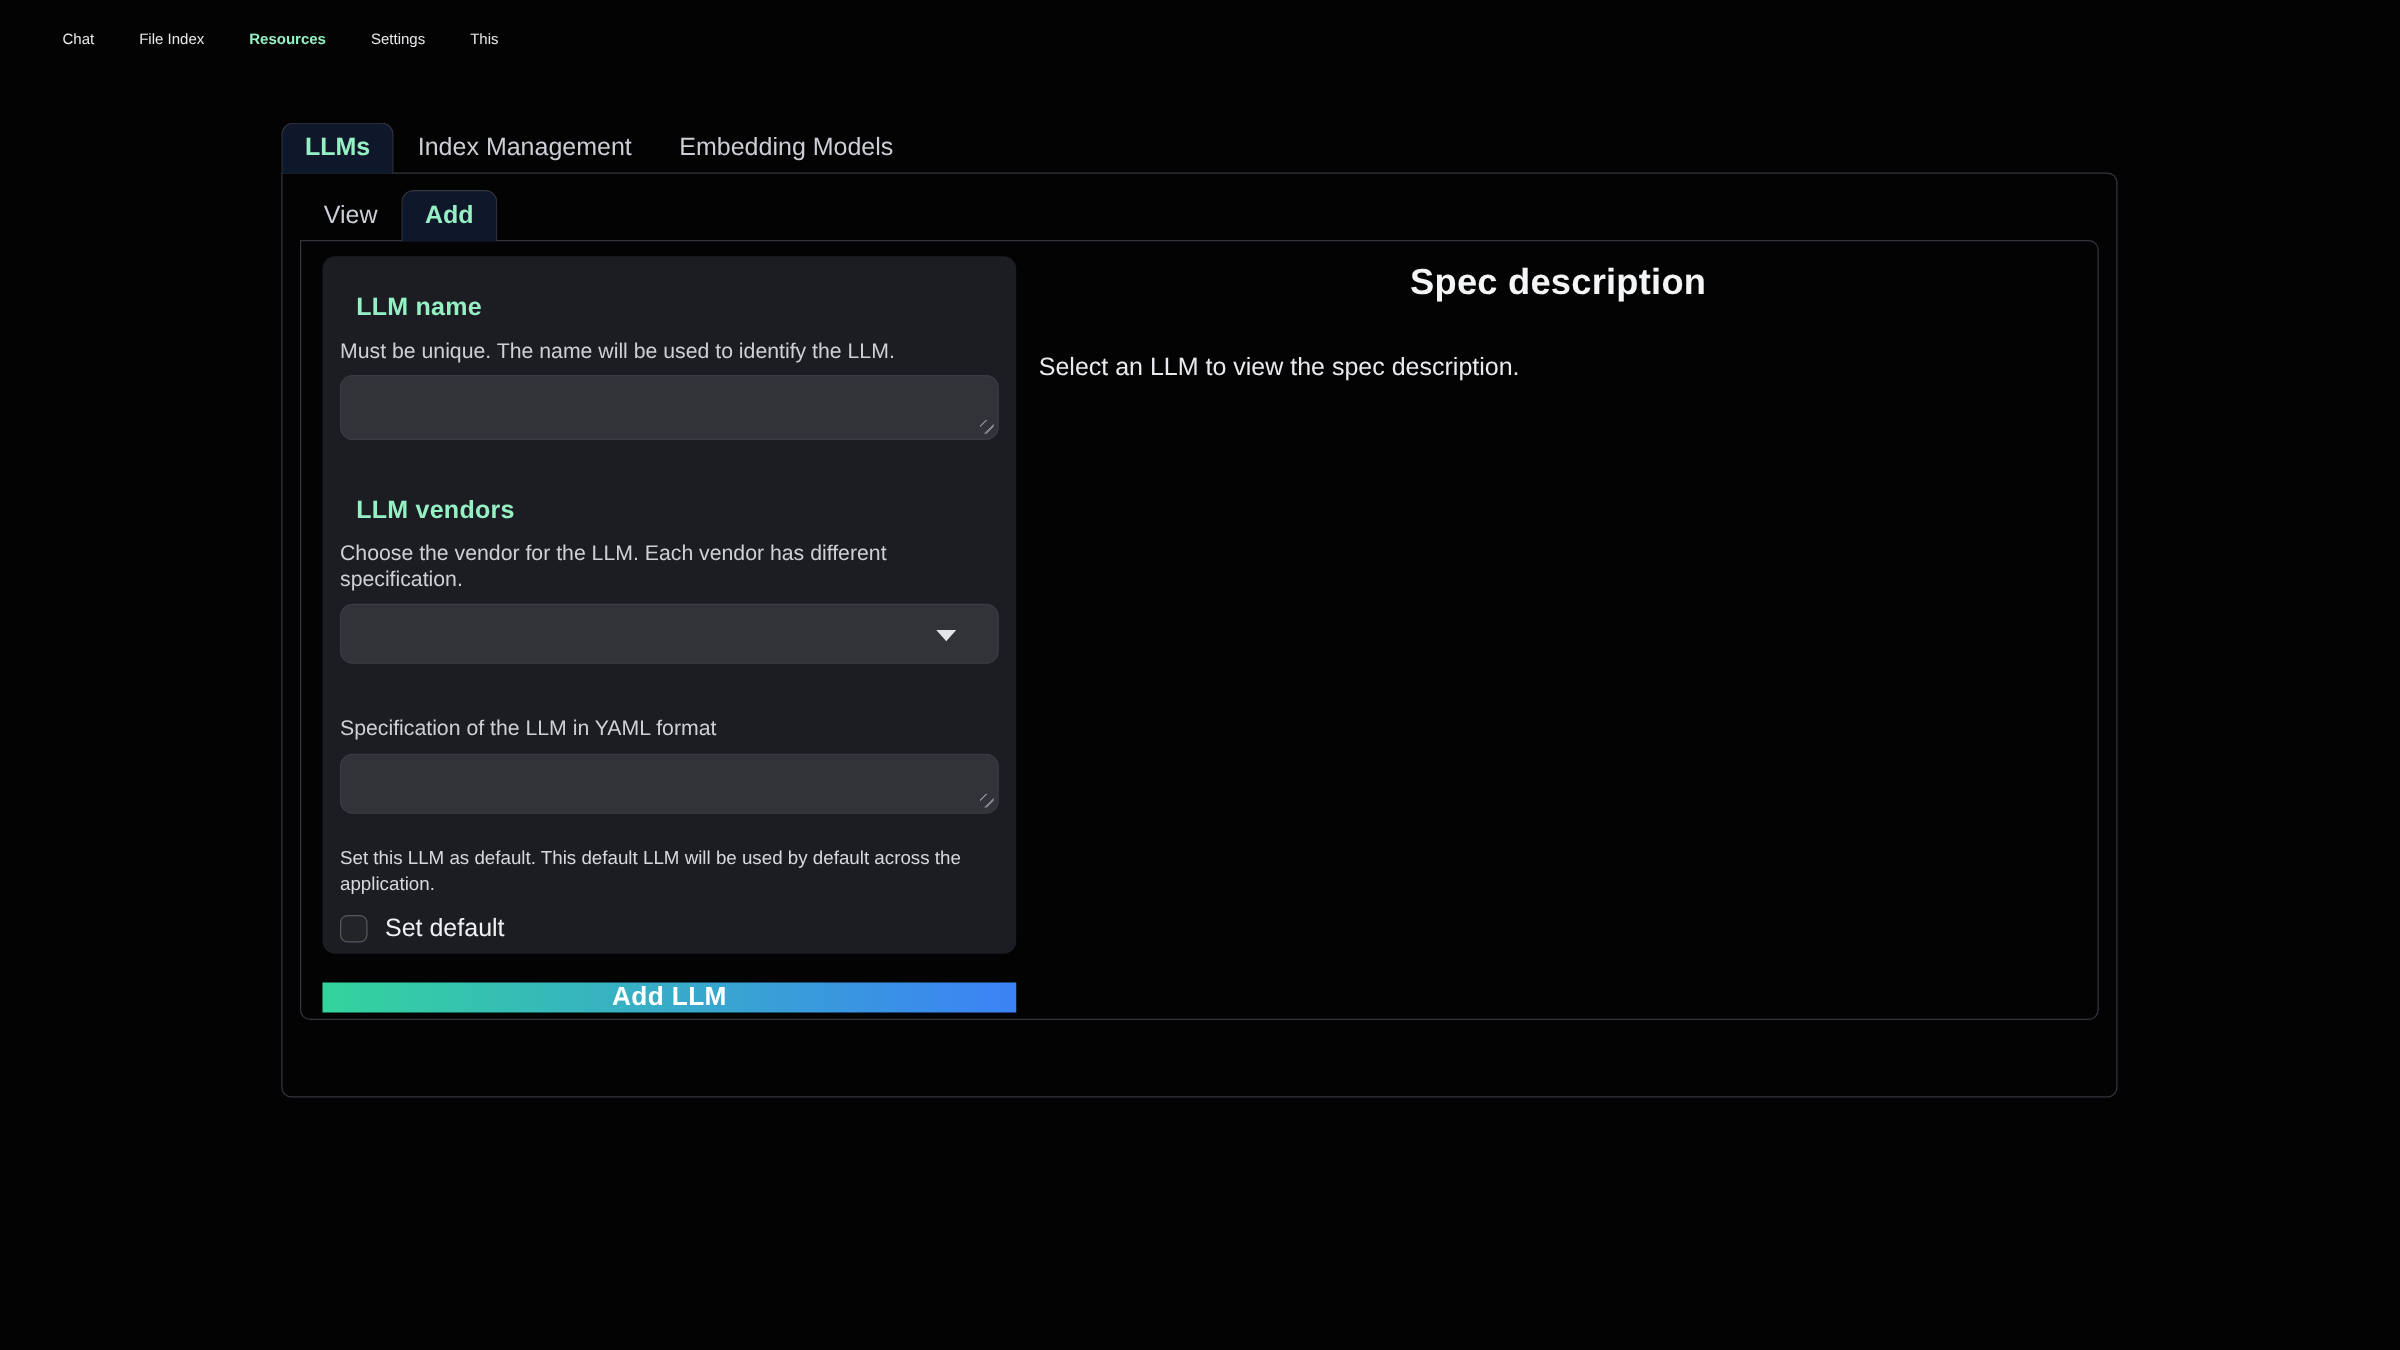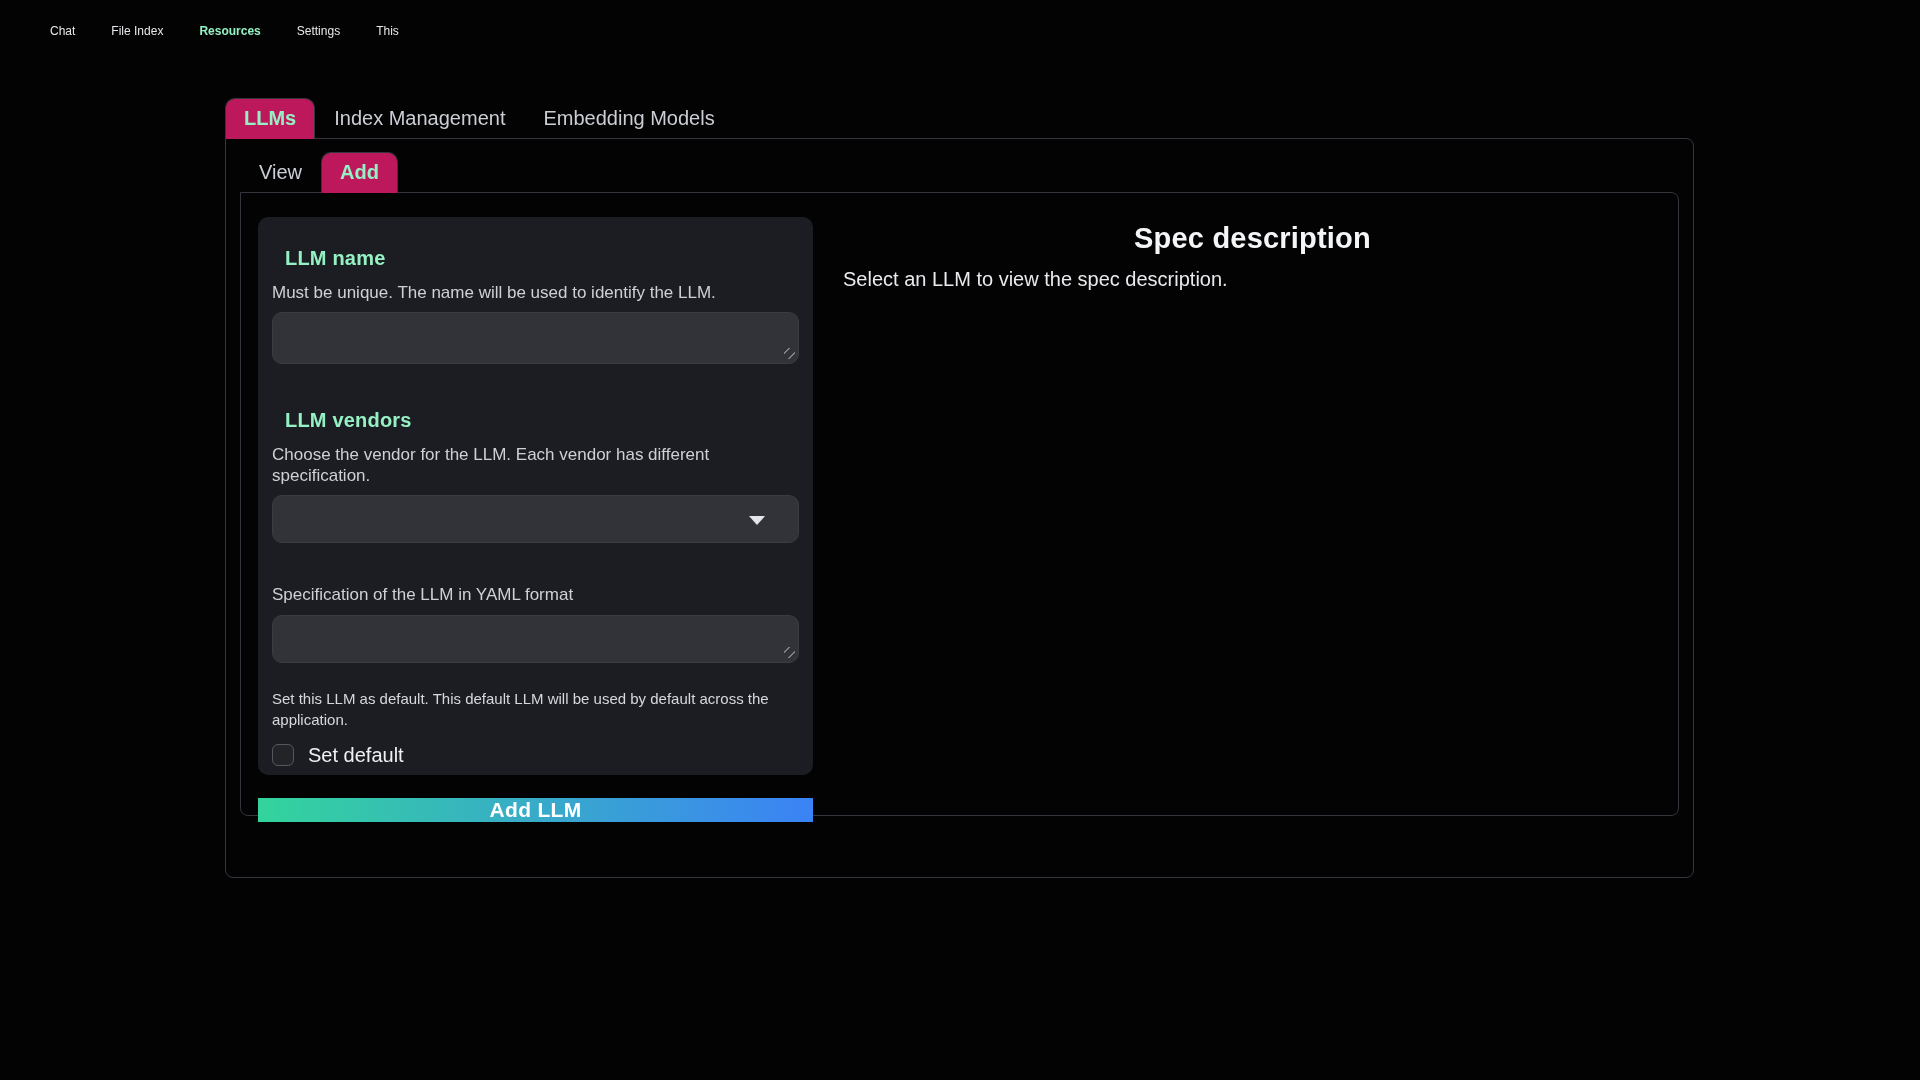--- a/index.html
+++ b/index.html
@@ -26,39 +26,39 @@
 
   .tab-nav { display: flex; position: relative; z-index: 2; }
   .tab-btn {
     height: 40px; line-height: 38px; padding: 0 18px;
     font-size: 20px; color: #cbced5; cursor: pointer;
     border: 1px solid transparent; border-bottom: none;
     white-space: nowrap;
   }
   .tab-btn.active {
     color: #95f1c4; font-weight: 700;
-    background: #be185d;
+    background: #0f172a;
     border-color: #34363d;
     border-radius: 10px 10px 0 0;
     height: 41px; margin-bottom: -1px;
   }
 
   .panel1 {
     border: 1px solid #34363d;
     border-radius: 0 8px 8px 8px;
     padding: 13px 14px 9px 14px;
     min-height: 740px;
   }
 
   .panel2 {
     border: 1px solid #34363d;
     border-radius: 0 8px 8px 8px;
     height: 624px;
-    padding: 24px 16px 14px 17px;
-    display: flex; gap: 30px;
+    padding: 12px 16px 14px 17px;
+    display: flex; gap: 18px;
   }
 
   
   .col-left { width: 555px; flex: none; display: flex; flex-direction: column; }
 
   .card {
     background: #1c1d22;
     border-radius: 10px;
     padding: 30px 14px 8px 14px;
     height: 577px;
@@ -115,21 +115,21 @@
     border: none; border-radius: 0; cursor: pointer;
     background: linear-gradient(90deg, #33d49c 0%, #38abc9 50%, #3b82f6 100%);
     color: #ffffff; font-weight: 700; font-size: 21px;
     font-family: "Liberation Sans", sans-serif;
     letter-spacing: 0.3px;
   }
 
   
   .col-right { padding-top: 5px; flex: 1; }
   .spec-title { font-size: 29px; font-weight: 700; color: #f4f5f7; letter-spacing: 0.2px; text-align: center; }
-  .spec-placeholder { margin-top: 13px; font-size: 20px; color: #e9eaee; }
+  .spec-placeholder { margin-top: 40px; font-size: 20px; color: #e9eaee; }
 </style>
 </head>
 <body>
 
 <div class="navbar">
   <span class="nav-item">Chat</span>
   <span class="nav-item">File Index</span>
   <span class="nav-item active">Resources</span>
   <span class="nav-item">Settings</span>
   <span class="nav-item">This</span>

